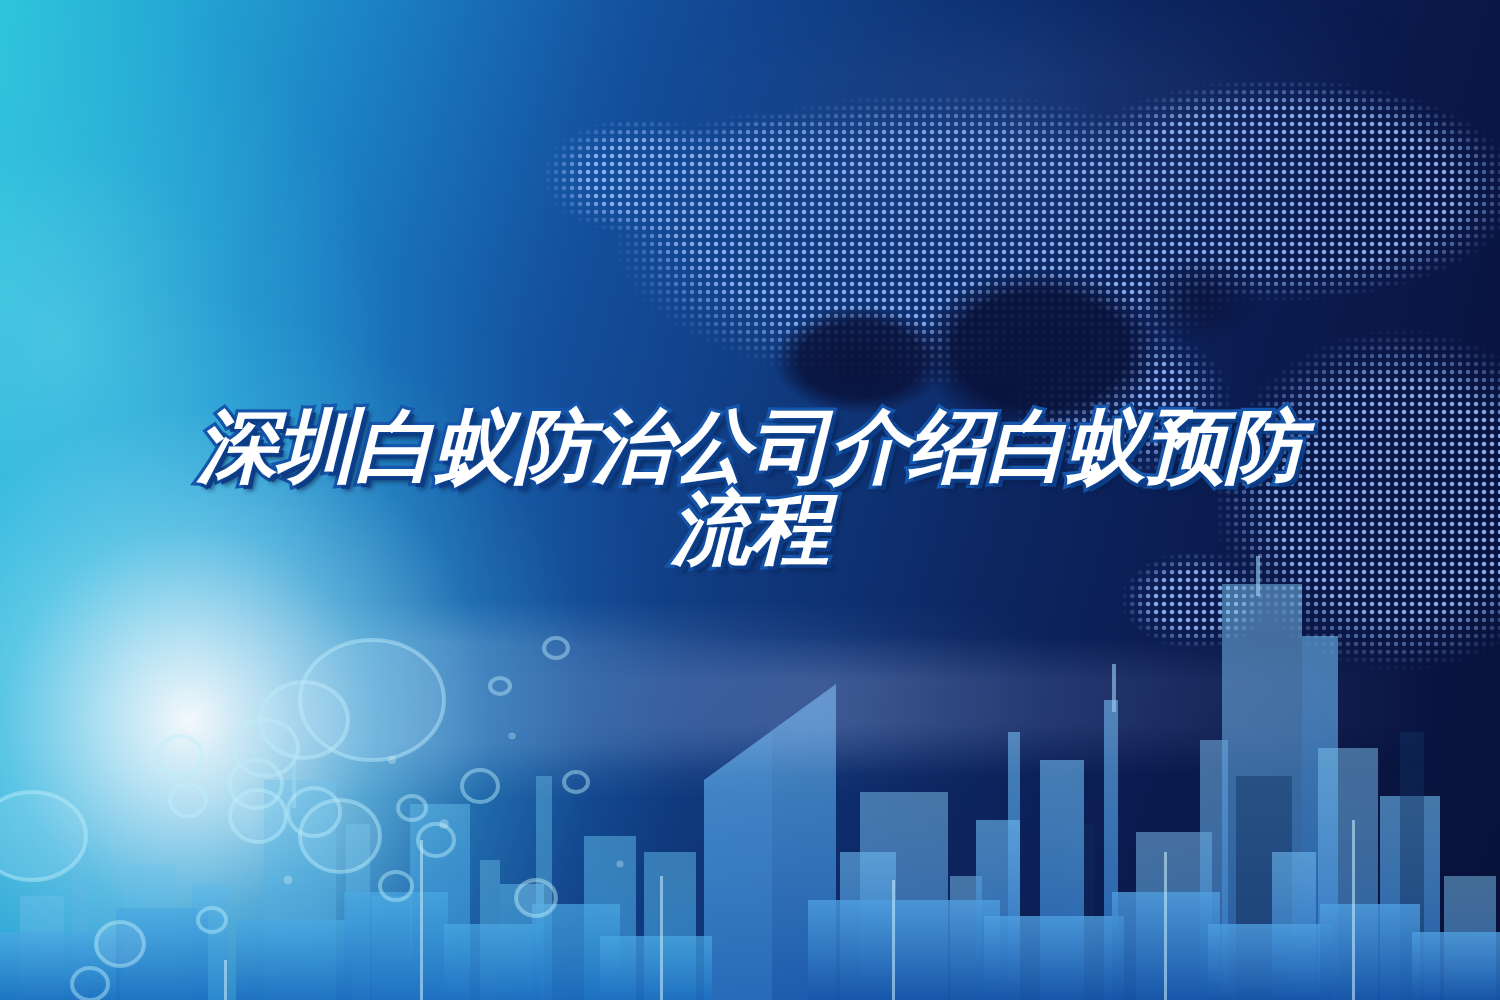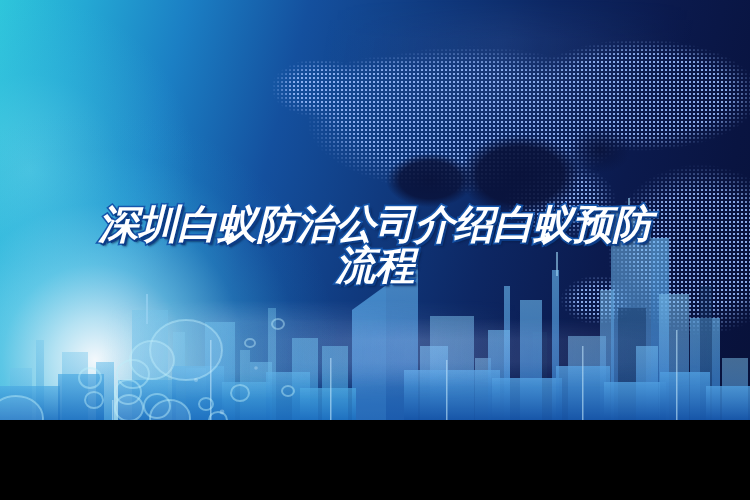--- a/index.html
+++ b/index.html
@@ -3,21 +3,21 @@
 <meta charset="utf-8">
 <style>
   html, body {
     margin: 0;
     padding: 0;
     background: #000;
   }
   #banner {
     position: relative;
     width: 750px;
-    height: 420px;
+    height: 500px;
     overflow: hidden;
     font-family: "Liberation Sans", "DejaVu Sans", sans-serif;
     background: #0b1740;
   }
   .layer {
     position: absolute;
     inset: 0;
     pointer-events: none;
   }
 

